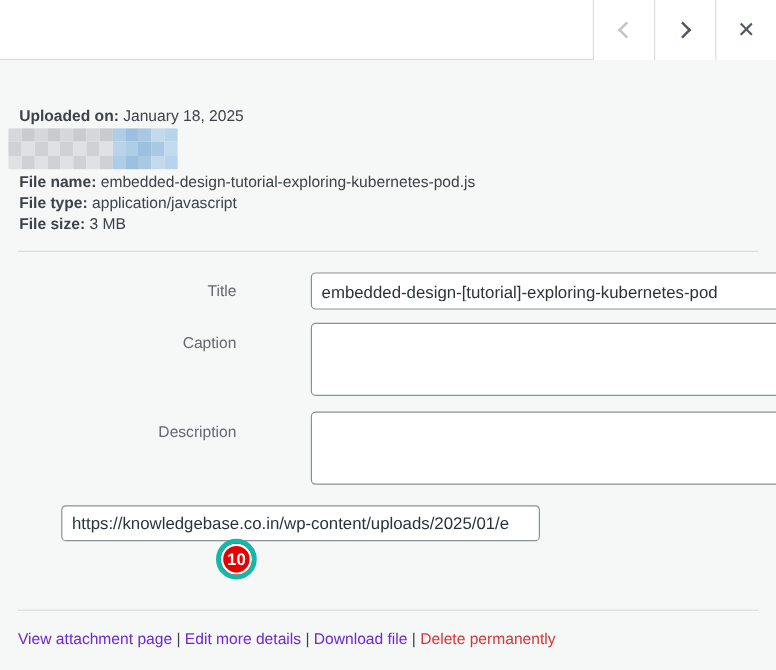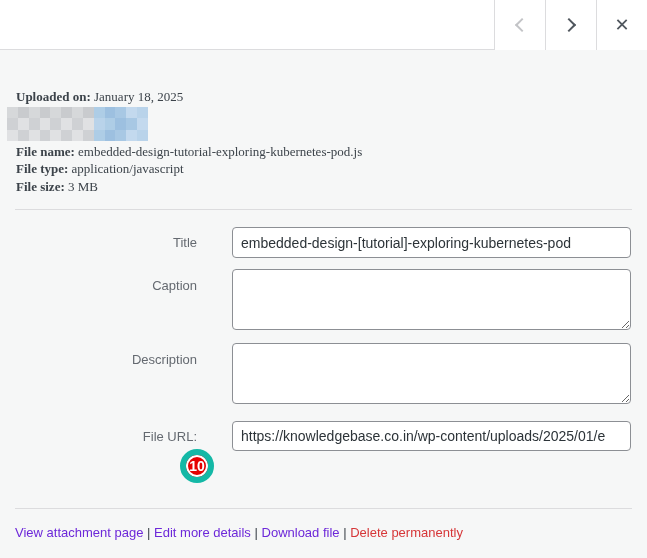--- a/index.html
+++ b/index.html
@@ -11,38 +11,38 @@
   .topbar { position:absolute; top:0; left:0; right:0; height:50px; background:#fff; border-bottom:1px solid #dcdcde; }
   .topbar-buttons { position:absolute; right:0; top:0; height:50px; display:flex; }
   .nav-btn { width:51px; height:50px; border:none; border-left:1px solid #dcdcde; background:#fff; display:flex; align-items:center; justify-content:center; cursor:pointer; }
   .chev { width:10px; height:10px; border-style:solid; border-color:#50575e; border-width:0; display:inline-block; }
   .chev-left  { border-top-width:2px; border-left-width:2px;  transform:rotate(-45deg); margin-left:4px; }
   .chev-right { border-top-width:2px; border-right-width:2px; transform:rotate(45deg);  margin-right:4px; }
   .nav-btn.disabled .chev { border-color:#c3c4c7; }
   .close-glyph { font-size:18px; color:#50575e; line-height:1; }
 
   
-  .details-line { position:absolute; left:16px; font-size:13px; line-height:16px; color:#3c434a;font-family:Liberation Serif, serif; }
+  .details-line { position:absolute; left:16px; font-size:13px; line-height:16px; color:#3c434a; }
   .details-line b { font-weight:700; }
   .line-uploaded { top:89px; }
   .line-filename { top:144px; }
   .line-filetype { top:161px;text-align:center; }
   .line-filesize { top:179px; }
 
   
   .mosaic { position:absolute; left:7px; top:107px; width:141px; height:34px;
             display:grid; grid-template-columns:repeat(13,1fr); grid-template-rows:repeat(3,1fr); }
   .mosaic div { width:100%; height:100%; }
 
   .divider { position:absolute; left:15px; width:617px; height:0; border-top:1px solid #dcdcde; }
   .divider-1 { top:209px; }
   .divider-2 { top:508px; }
 
   
-  .form-row { position:absolute; left:16px; width:615px; display:flex; }
+  .form-row { position:absolute; left:16px; width:615px; display:flex;gap:27px; }
   .form-label { width:181px; text-align:right; font-size:13px; color:#646970; flex:none; }
   .form-field { margin-left:35px; width:399px; flex:none; }
 
   .row-title { top:227px; height:31px; align-items:center; }
   .row-caption { top:269px; }
   .row-description { top:343px; }
   .row-fileurl { top:421px; height:30px; align-items:center; }
   .row-caption .form-label, .row-description .form-label { padding-top:9px; }
 
   input[type=text], textarea {
@@ -51,21 +51,21 @@
   }
   input[type=text] { height:31px; }
   .row-fileurl input[type=text] { height:30px; }
   textarea { height:61px; padding:6px 8px; resize:both; }
 
   
   .copy-row { position:absolute; left:16px; top:457px; width:615px; height:25px; }
   .copy-btn { margin-left:216px; height:25px; padding:0 10px; font-family:"Liberation Sans", sans-serif;
               font-size:13px; color:#2271b1; background:#fff; border:1px solid #2271b1; border-radius:3px; cursor:pointer; }
   .step-badge { position:absolute; left:164px; top:-8px; width:34px; height:34px; border-radius:50%;
-                background:#e60000; border:6px solid #14b8a6; box-shadow:inset 0 0 0 2px #ffffff;
+                background:#e60000; border:4px solid #14b8a6; box-shadow:inset 0 0 0 2px #ffffff;
                 display:flex; align-items:center; justify-content:center;
                 color:#fff; font-size:14px; font-weight:700; }
 
   
   .footer-links { position:absolute; left:15px; top:525px; font-size:13px; line-height:16px; color:#3c434a; }
   .footer-links a { text-decoration:none; color:#6d28d9; cursor:pointer; }
   .footer-links a.danger { color:#d63638; }
   .link-sep { color:#3c434a; }
 </style>
 </head>
@@ -164,21 +164,20 @@
   </div>
 
   <div class="form-row row-caption">
     <label class="form-label">Caption</label>
     <span class="form-field">
       <textarea style=""></textarea>
     </span>
   </div>
 
   <div class="form-row row-fileurl">
-    <label class="form-label">File URL:</label>
     <span class="form-field">
       <input type="text" readonly="" value="https://knowledgebase.co.in/wp-content/uploads/2025/01/e" style="">
     </span>
   </div>
 
   <div class="copy-row">
     <span class="step-badge">10</span>
   </div>
 
   <div class="divider divider-2"></div>

